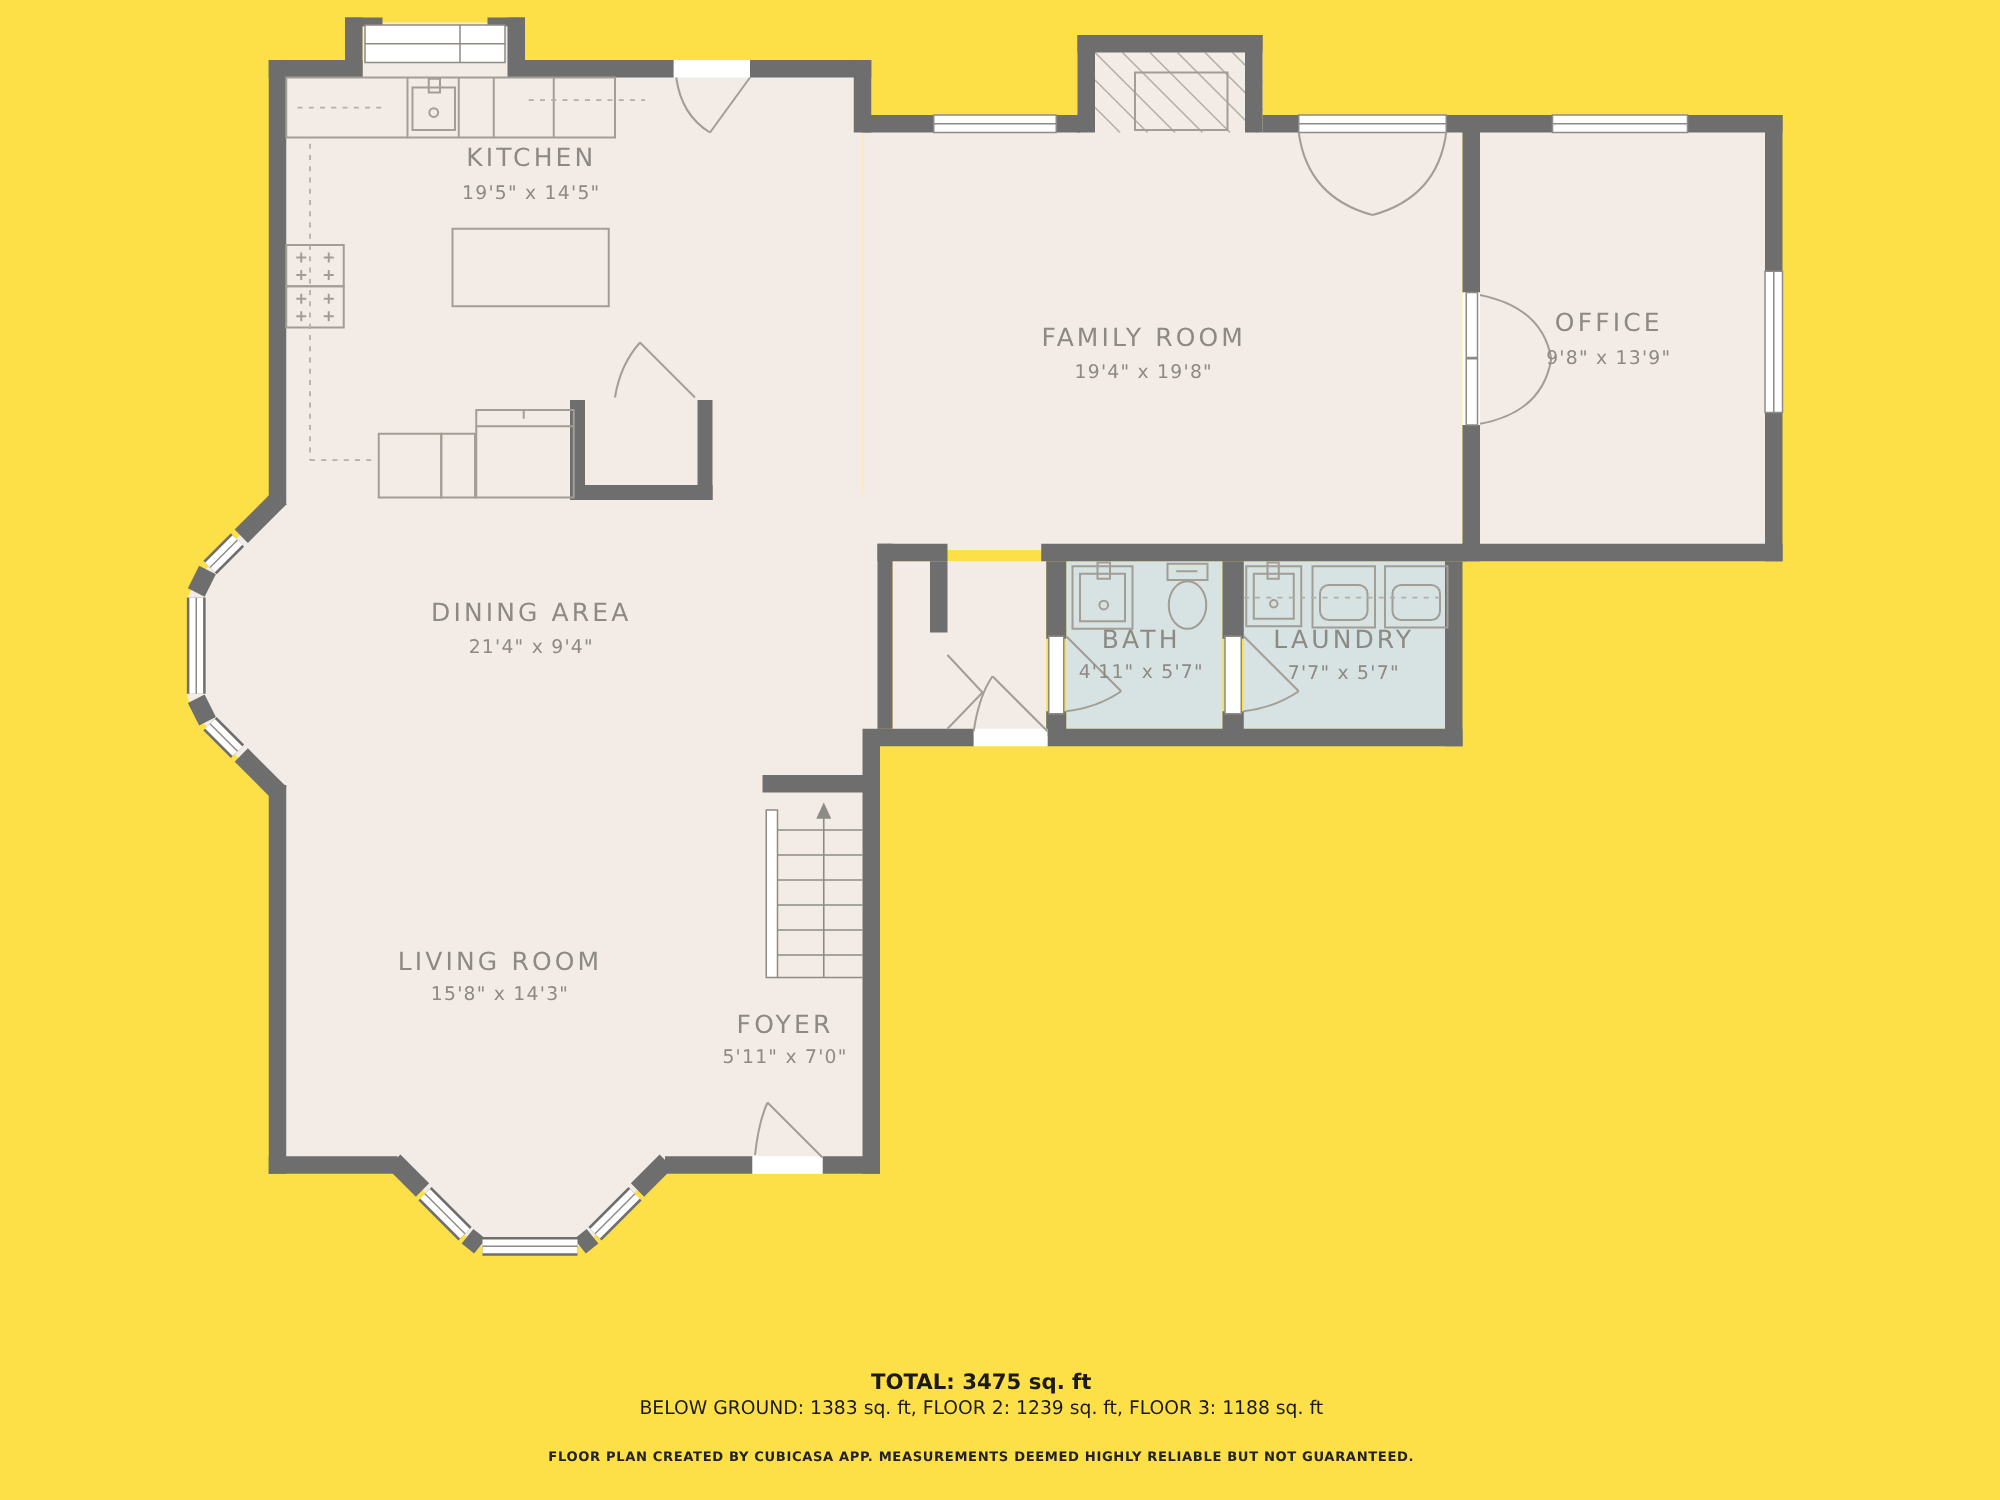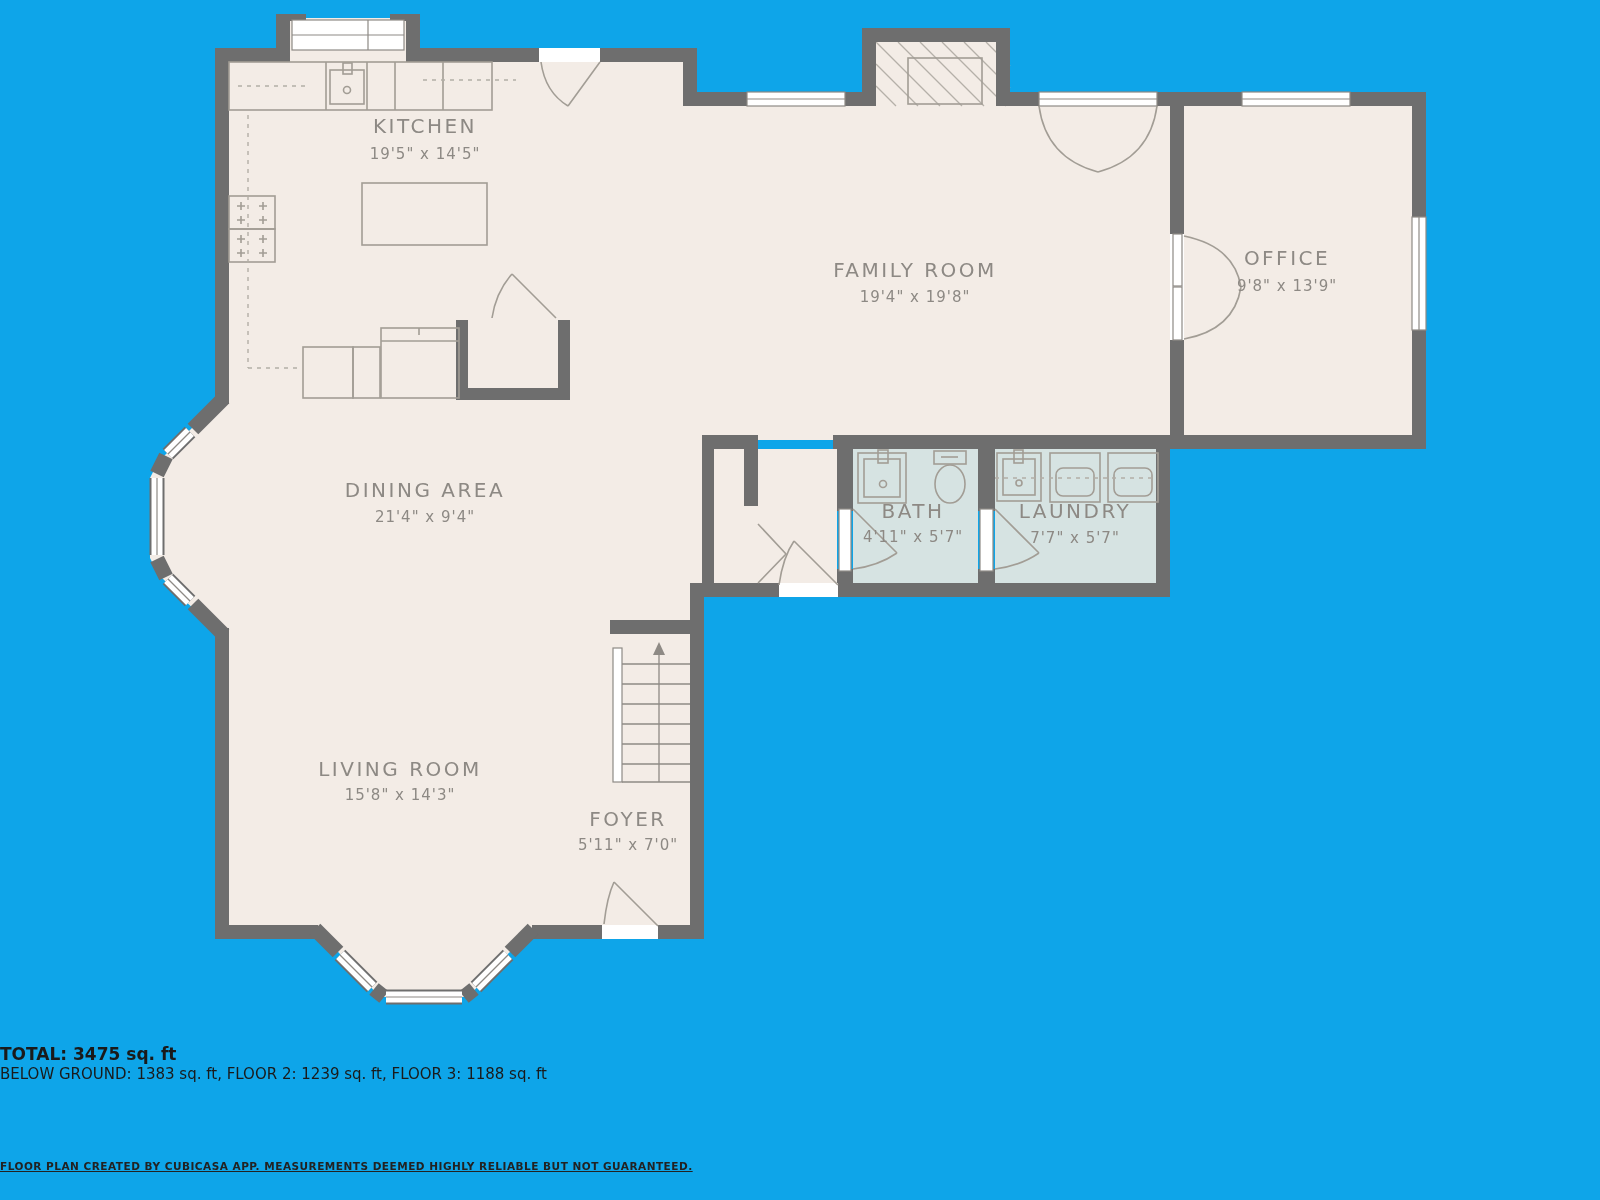--- a/index.html
+++ b/index.html
@@ -1,39 +1,39 @@
 <!DOCTYPE html>
 <html><head>
 <meta charset="utf-8">
 <style>
   html,body{margin:0;padding:0;background:#ffffff;}
-  .stage{position:relative;width:1600px;height:1200px;background:#0ea5e9;overflow:hidden;
+  .stage{position:relative;width:1600px;height:1200px;background:#fde047;overflow:hidden;
          font-family:"DejaVu Sans","Liberation Sans",sans-serif;}
   svg{position:absolute;left:0;top:0;}
   .fl{fill:#f3ece6;}
   .wet{fill:#d6e3e2;}
   .wall{fill:#6e6e6e;}
   .wb{stroke:#6e6e6e;stroke-width:15;fill:none;stroke-linecap:butt;}
   .ww{stroke:#ffffff;stroke-width:11;fill:none;stroke-linecap:butt;}
   .wc{stroke:#8e8a85;stroke-width:1.2;fill:none;}
   .win{fill:#ffffff;stroke:#8e8a85;stroke-width:1.2;}
   .gap{fill:#ffffff;}
   .fx{fill:none;stroke:#a29d95;stroke-width:1.6;}
   .hx{fill:none;stroke:#b5b0a8;stroke-width:1.3;}
   .door{fill:none;stroke:#a29d95;stroke-width:1.6;}
   .dash{fill:none;stroke:#b3aea6;stroke-width:1.4;stroke-dasharray:4 5;}
   .st{fill:none;stroke:#8e8a85;stroke-width:1.3;}
   .lbl{font-family:"DejaVu Sans","Liberation Sans",sans-serif;font-size:20px;letter-spacing:2.5px;
        fill:#8d8984;text-anchor:middle;}
   .dim{font-size:15px;letter-spacing:1px;}
-  .summary{position:absolute;left:0;top:1044px;width:1570px;color:#1a1a1a;
+  .summary{position:absolute;left:0;top:1096px;width:1570px;text-align:center;color:#1a1a1a;
            font-size:15px;line-height:20px;}
   .summary .total{font-size:17px;font-weight:bold;}
-  .credit{position:absolute;left:0;top:1160px;width:1570px;text-align:left;color:#222222;
-          font-size:10.5px;font-weight:bold;letter-spacing:0.5px;text-decoration:underline;}
+  .credit{position:absolute;left:0;top:1160px;width:1570px;text-align:center;color:#222222;
+          font-size:10.5px;font-weight:bold;letter-spacing:0.5px;}
 </style>
 </head>
 <body>
 
 <div class="stage">
 <svg width="1600" height="1200" viewBox="0 0 1600 1200">
 
   <g>
     <rect class="fl" x="222" y="55" width="468" height="350"></rect>
     <rect class="fl" x="690" y="100" width="480" height="340"></rect>

